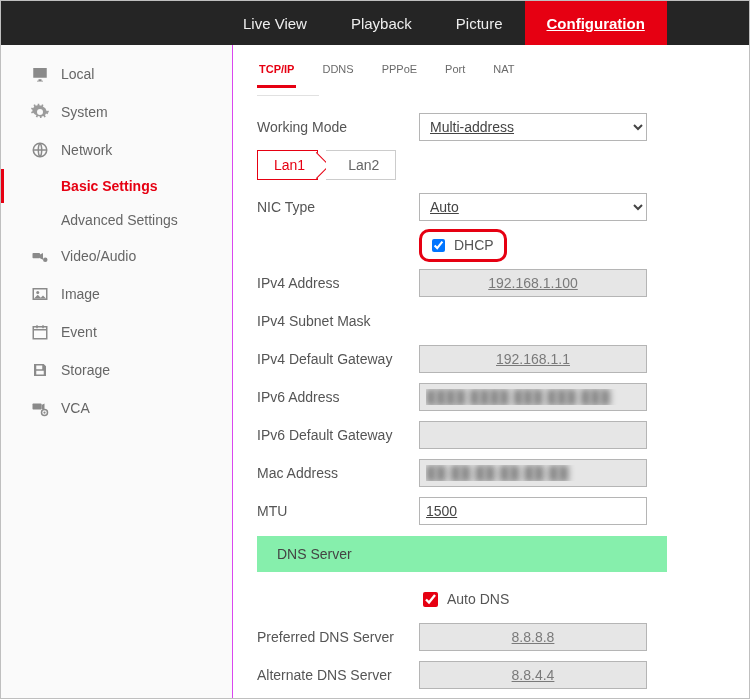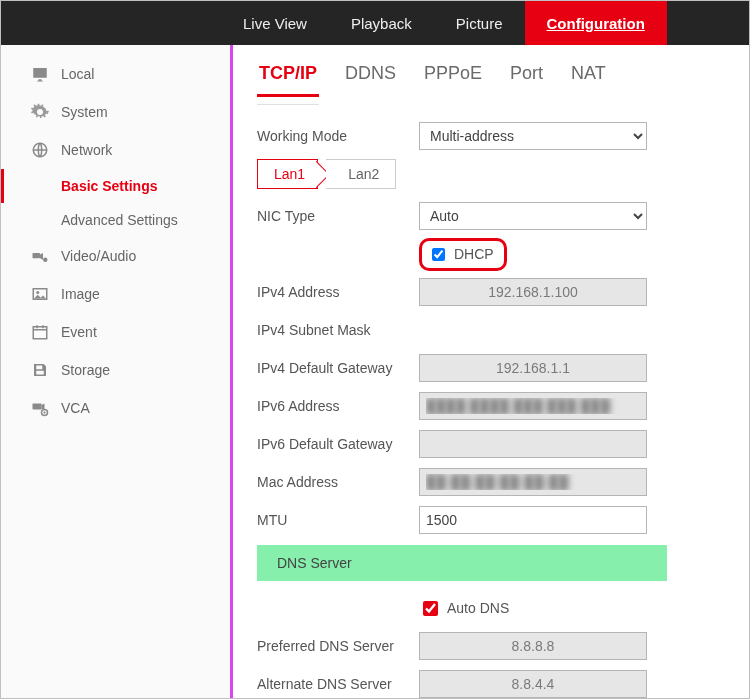--- a/index.html
+++ b/index.html
@@ -41,21 +41,21 @@
 
   .main {
     display: flex;
     height: calc(100% - 44px);
   }
 
   
   .sidebar {
     width: 232px;
     background: #fafafa;
-    border-right: 3px solid #d946ef;
+    border-right: 1px solid #d946ef;
     padding-top: 10px;
   }
   .sb-item {
     display: flex;
     align-items: center;
     height: 38px;
     padding-left: 30px;
     color: #666;
     cursor: pointer;
     gap: 12px;
@@ -89,21 +89,21 @@
   .tabs {
     display: flex;
     gap: 24px;
     border-bottom: 1px solid transparent;
     margin-bottom: 6px;
   }
   .tabs .tab {
     padding: 4px 2px 10px 2px;
     color: #6a6a6a;
     cursor: pointer;
-    font-size: 18px;
+    font-size: 11px;
   }
   .tabs .tab.active {
     color: #e60012;
     font-weight: 700;
     border-bottom: 3px solid #e60012;
   }
   .tabs-underline {
     height: 1px;
     background: #e1e1e1;
     width: 62px;
@@ -125,20 +125,21 @@
   }
   .row .ctrl select,
   .row .ctrl input[type=text] {
     width: 100%;
     height: 28px;
     border: 1px solid #b5b5b5;
     padding: 4px 6px;
     font-size: 14px;
     color: #444;
     background: #fff;
+    text-decoration: underline;
   }
   .row .ctrl input[type=text].disabled {
     background: #e6e6e6;
     color: #7a7a7a;
     text-align: center;
   }
   .row .ctrl input[type=text].blurred {
     background: #e6e6e6;
     color: transparent;
     text-shadow: 0 0 6px #888;

